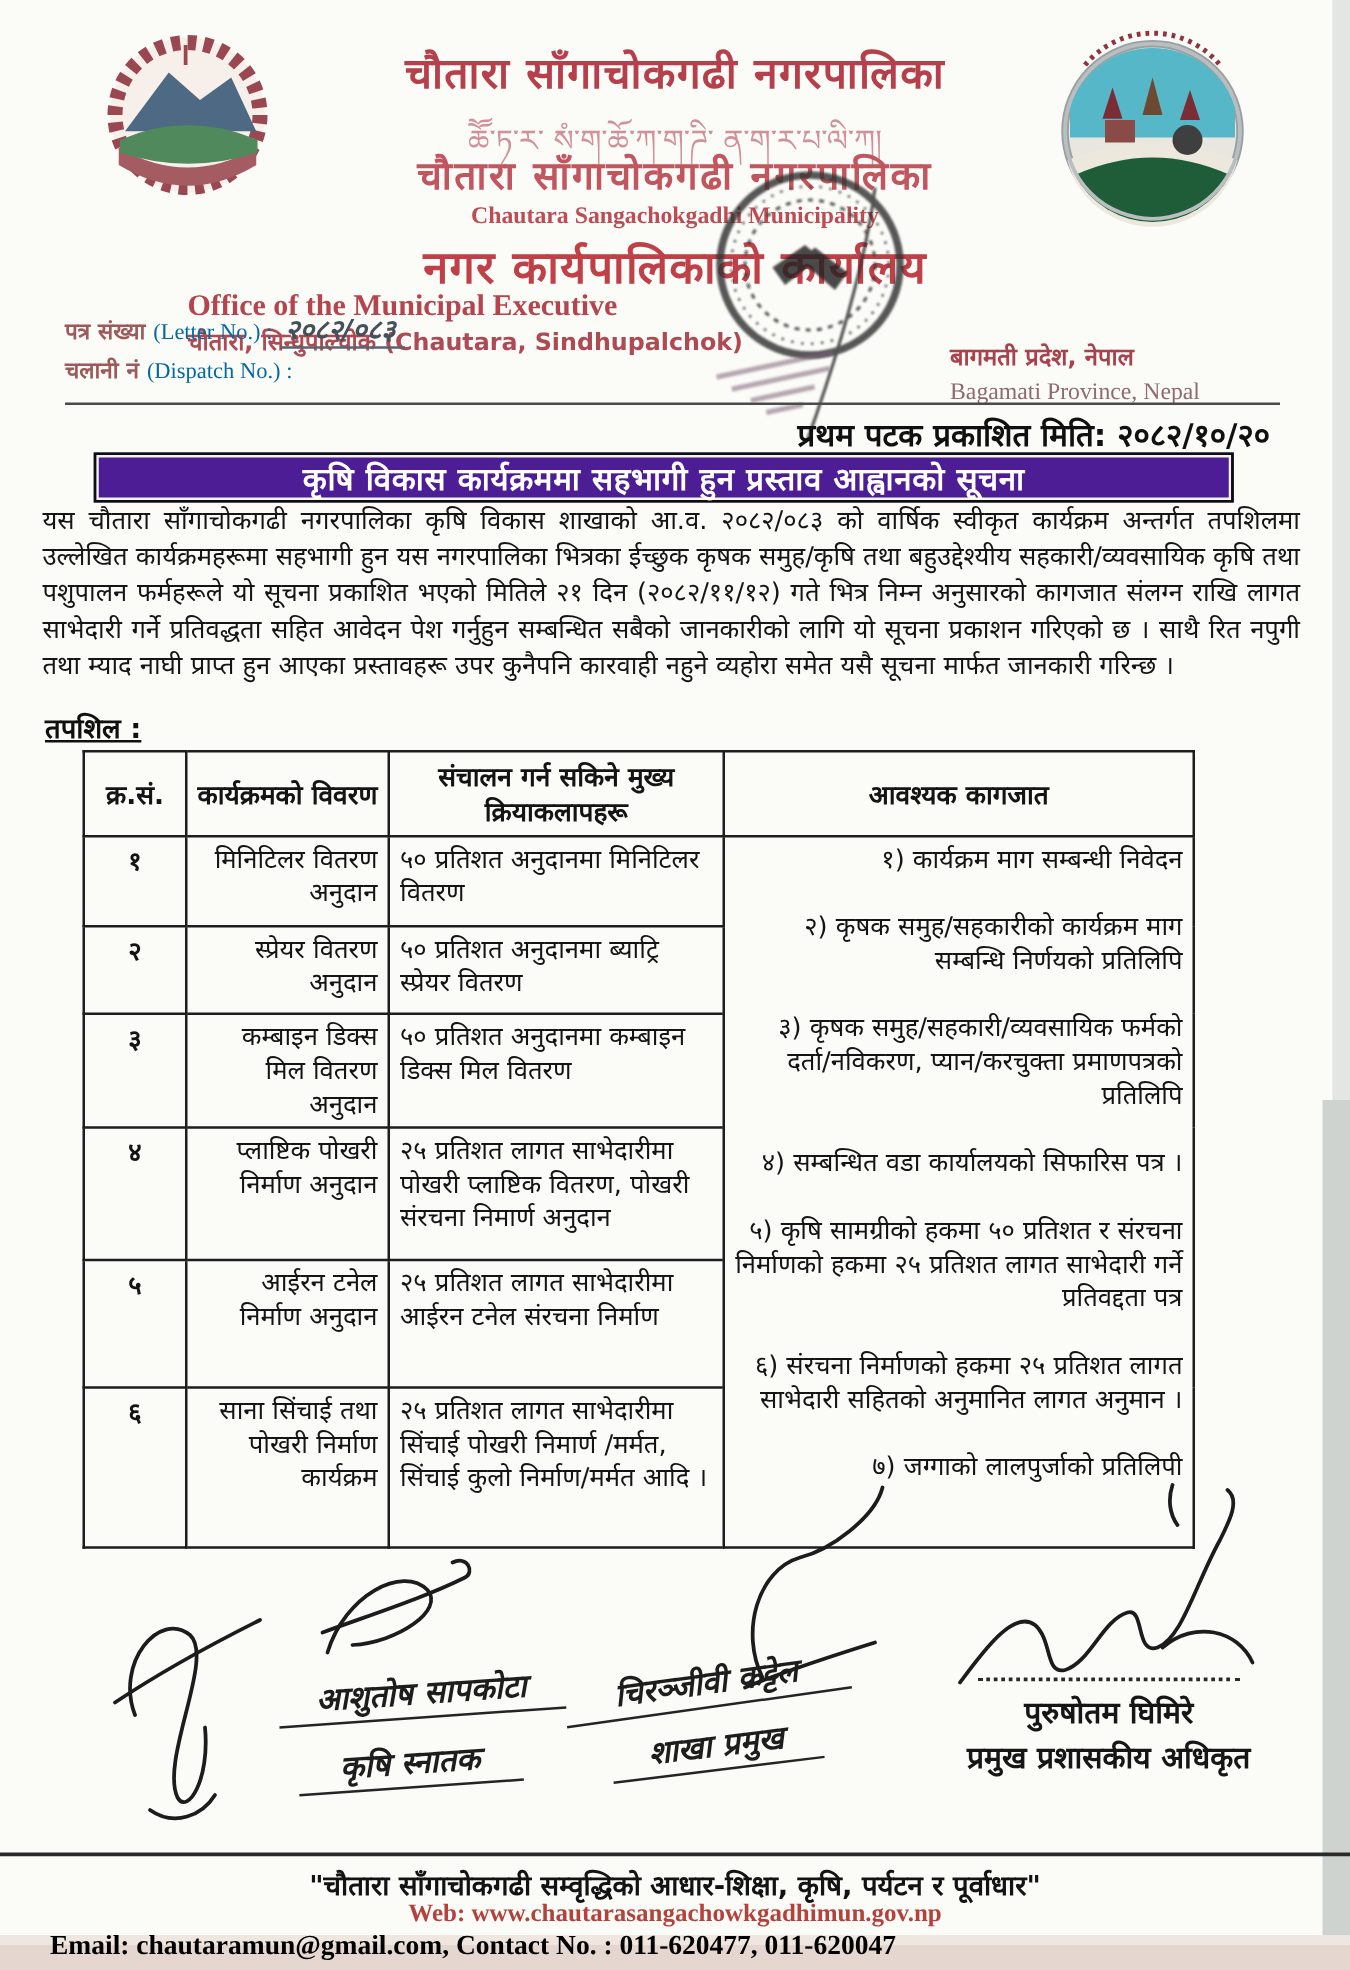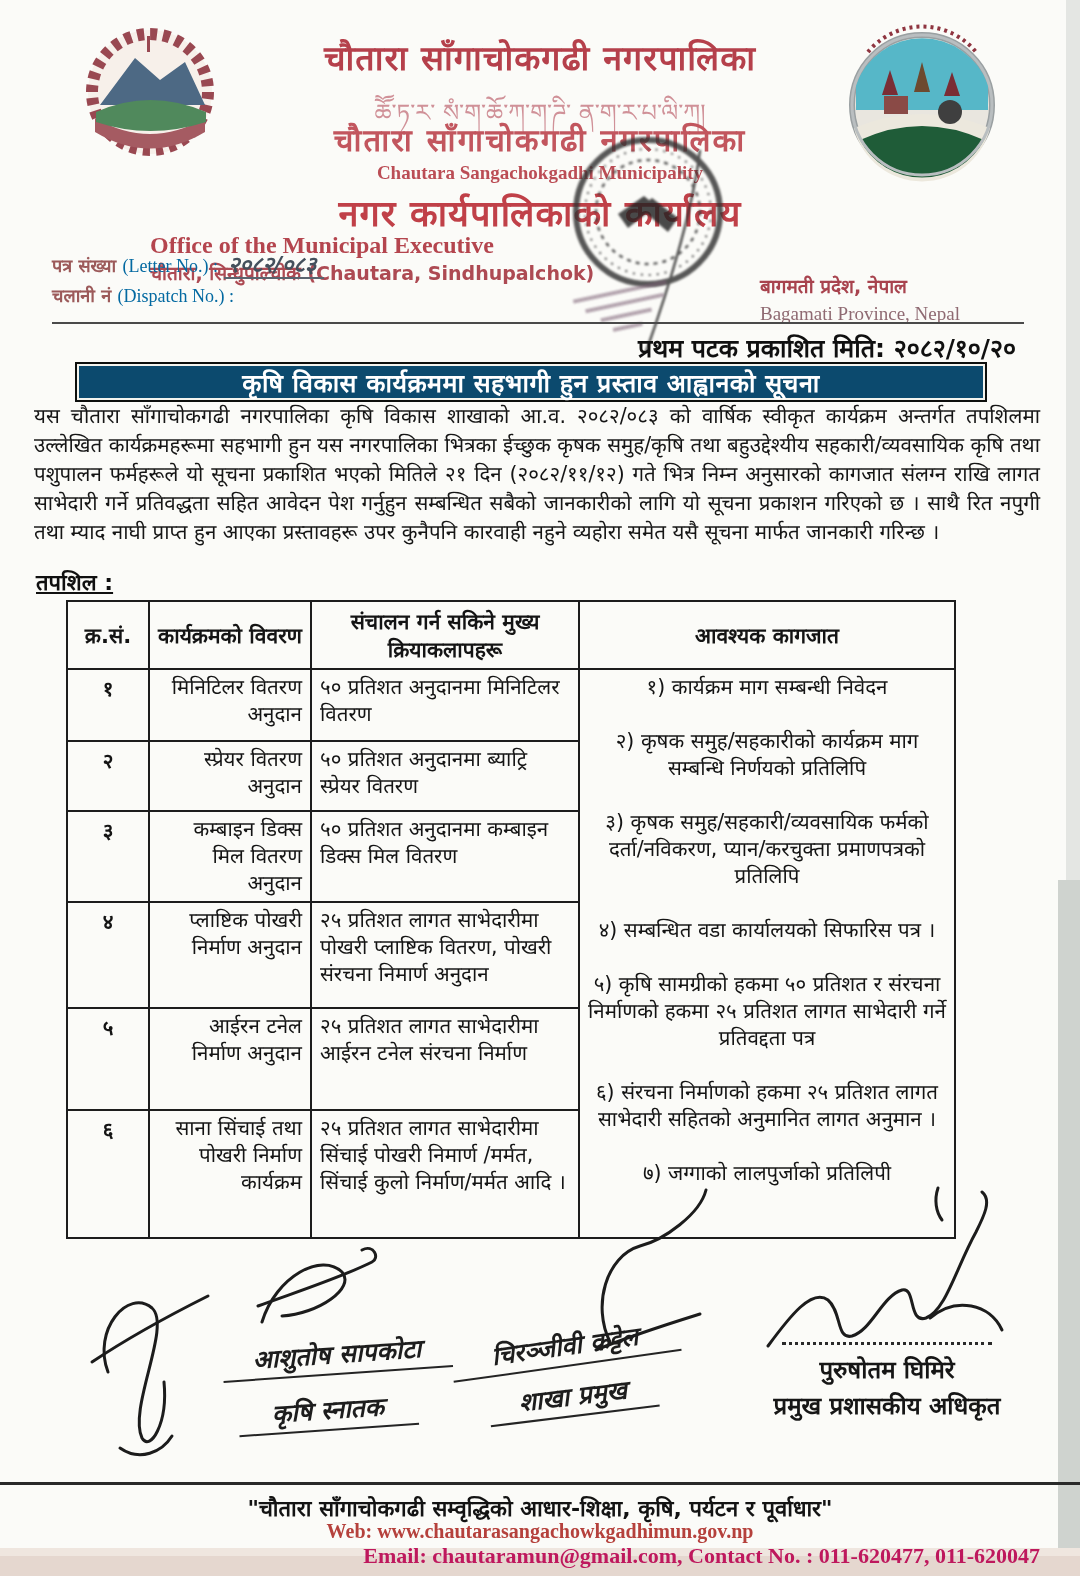--- a/index.html
+++ b/index.html
@@ -32,35 +32,35 @@
   .letterno{left:52px;top:250px;width:340px;font-size:18px;line-height:30px;color:#9c5a5a;font-weight:700;}
   .letterno .en{color:#0369a1;font-family:"Liberation Serif",serif;font-weight:400;}
   .hand-no{font-family:"DejaVu Sans",sans-serif;font-style:italic;font-size:22px;color:#44505c;
            border-bottom:2px solid #5a646e;padding:0 8px 0 4px;font-weight:700;}
   .province{left:760px;top:272px;width:280px;font-size:19px;line-height:28px;}
   .province .np{color:#a8434e;font-weight:700;}
   .province .en{color:#8f6a72;font-family:"Liberation Serif",serif;}
   .hr-top{left:52px;top:322px;width:972px;height:0;border-top:2px solid #4a4a4a;}
   
   .pubdate{left:420px;top:330px;width:596px;text-align:right;font-size:25px;font-weight:700;color:#101010;}
-  .banner{left:75px;top:362px;width:908px;height:36px;background:#0c4a6e;border:2px solid #0d0f0d;
+  .banner{left:75px;top:362px;width:908px;height:36px;background:#4c1d95;border:2px solid #0d0f0d;
           box-shadow:inset 0 0 0 2px #f4f4ee;display:flex;align-items:center;justify-content:center;}
   .banner span{color:#ffffff;font-size:25px;font-weight:700;letter-spacing:0.5px;}
   .bodytext{left:34px;top:402px;width:1006px;font-size:20.5px;line-height:29px;text-align:justify;
             color:#151515;}
   .tapasil{left:36px;top:566px;font-size:22px;font-weight:700;text-decoration:underline;color:#101010;}
   
   table.main{position:absolute;left:66px;top:600px;width:888px;border-collapse:collapse;
              table-layout:fixed;font-size:20.5px;color:#141414;}
   table.main th,table.main td{border:2px solid #1d1d1d;padding:4px 8px;vertical-align:top;}
   table.main th{font-size:21px;font-weight:700;text-align:center;height:58px;vertical-align:middle;}
   td.c-sn{text-align:center;font-weight:700;padding-top:10px;}
   td.c-prog{text-align:right;line-height:27px;padding-top:10px;}
   td.c-act{text-align:left;line-height:27px;padding-top:10px;}
-  td.c-doc{text-align:center;line-height:27px;padding:10px 10px 6px 12px;margin-top:15px;}
+  td.c-doc{text-align:right;line-height:27px;padding:10px 10px 6px 12px;margin-top:15px;}
   .doc-item{margin-bottom:27px;}
   .doc-item:last-child{margin-bottom:0;}
   .rh1{height:72px;} .rh2{height:70px;} .rh3{height:82px;} .rh4{height:106px;}
   .rh5{height:102px;} .rh6{height:128px;}
   
   .hand{font-style:italic;font-weight:700;color:#1d1d1d;}
   .sig-name-1{left:222px;top:1336px;width:230px;text-align:center;font-size:25px;
               transform:rotate(-4deg);border-bottom:2px solid #242424;padding-bottom:3px;}
   .sig-title-1{left:238px;top:1392px;width:180px;text-align:center;font-size:25px;
               transform:rotate(-4deg);border-bottom:2px solid #242424;padding-bottom:3px;}
@@ -69,21 +69,21 @@
   .sig-title-2{left:488px;top:1378px;width:170px;text-align:center;font-size:25px;
               transform:rotate(-7deg);border-bottom:2px solid #242424;padding-bottom:3px;}
   .sig-dotted{left:782px;top:1342px;width:210px;border-top:3px dotted #2a2a2a;}
   .sig-name-3{left:732px;top:1352px;width:310px;text-align:center;font-size:24px;font-weight:700;}
   .sig-title-3{left:712px;top:1388px;width:350px;text-align:center;font-size:24px;font-weight:700;}
   
   .hr-bottom{left:0px;top:1482px;width:1080px;height:0;border-top:3px solid #2a2a2a;}
   .f-slogan{left:40px;top:1492px;width:1000px;text-align:center;font-size:22px;font-weight:700;color:#131313;}
   .f-web{left:40px;top:1520px;width:1000px;text-align:center;font-size:20px;color:#b5413c;
          font-family:"Liberation Serif",serif;font-weight:700;}
-  .f-email{left:40px;top:1543px;width:1000px;text-align:right;font-size:22px;color:#be185d;
+  .f-email{left:40px;top:1543px;width:1000px;text-align:left;font-size:22px;color:#000000;
          font-family:"Liberation Serif",serif;font-weight:700;}
   svg{position:absolute;left:0;top:0;}
 </style>
 </head>
 <body>
 
 <div class="abs edge-right-top"></div>
 <div class="abs edge-right"></div>
 <div class="abs edge-bottom2"></div>
 <div class="abs edge-bottom"></div>

